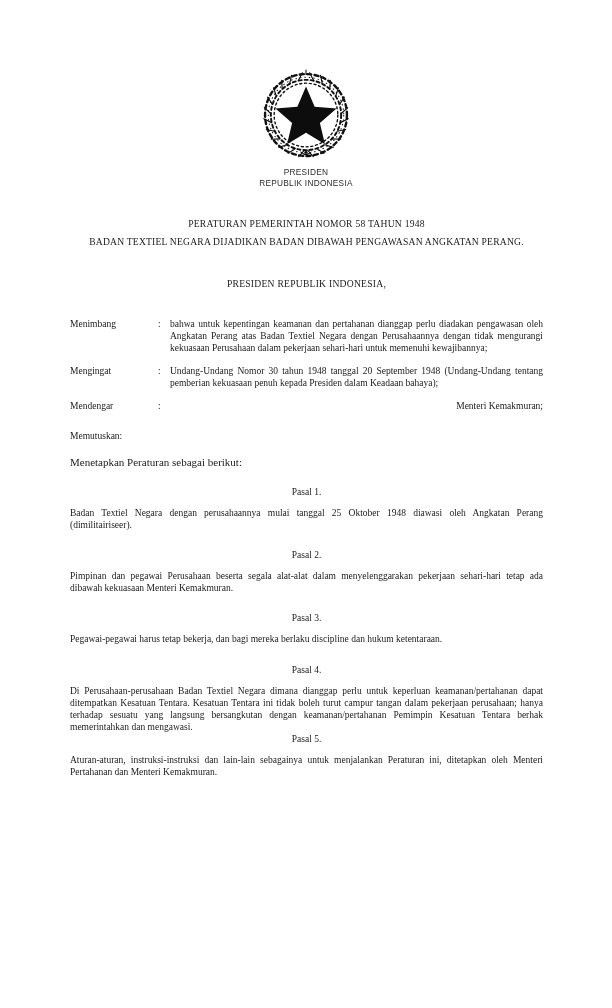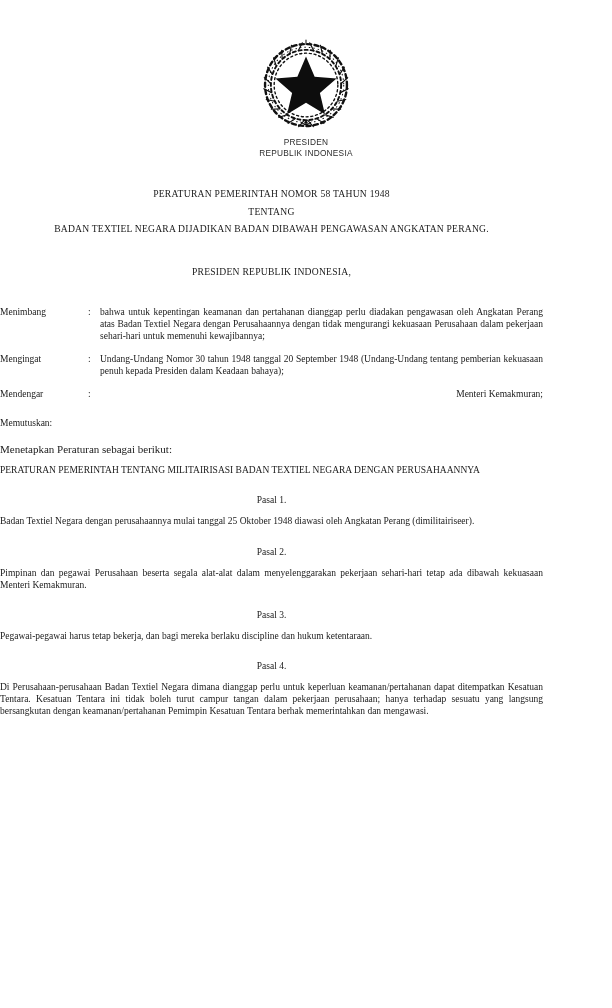--- a/index.html
+++ b/index.html
@@ -16,39 +16,40 @@
   .page {
     width:612px; height:1008px;
     padding:0;
     position:relative;
   }
 
   
   .emblem-block {
     width:100%;
     text-align:center;
-    padding-top:39px;
+    padding-top:69px;
   }
   .emblem {
     width:92px; height:92px;
     display:inline-block;
   }
   .emblem svg { display:block; width:92px; height:92px; }
 
   .emblem-caption {
     font-family:"Liberation Sans", sans-serif;
     font-size:8.3px;
     line-height:10.5px;
     letter-spacing:0.25px;
     color:#2b2b2b;
     margin-top:2px;
   }
 
   
   .doc-body {
+    padding-left:70px;
     padding-right:69px;
   }
   .title-block { text-align:center; margin-top:27px; }
   .t-line {
     font-size:9.6px;
     line-height:17.5px;
     letter-spacing:0.25px;
   }
   .t-line.wide { letter-spacing:0.2px; }
 
@@ -183,21 +184,20 @@
     <div class="emblem-caption">
       <div>PRESIDEN</div>
       <div>REPUBLIK INDONESIA</div>
     </div>
   </div>
 
   <div class="doc-body">
 
     <div class="title-block">
       <div class="t-line">PERATURAN PEMERINTAH NOMOR 58 TAHUN 1948</div>
-      <div class="t-line">TENTANG</div>
       <div class="t-line wide">BADAN TEXTIEL NEGARA DIJADIKAN BADAN DIBAWAH PENGAWASAN ANGKATAN PERANG.</div>
     </div>
 
     <div class="presiden-ri">PRESIDEN REPUBLIK INDONESIA,</div>
 
     <div class="cons">
 
       <div class="cons-row">
         <div class="cons-label">Menimbang</div>
         <div class="cons-colon">:</div>
@@ -213,29 +213,30 @@
       <div class="cons-row">
         <div class="cons-label">Mendengar</div>
         <div class="cons-colon">:</div>
         <div class="cons-text nojust">Menteri Kemakmuran;</div>
       </div>
 
     </div>
 
     <div class="centered memutuskan">Memutuskan:</div>
     <div class="menetapkan">Menetapkan Peraturan sebagai berikut:</div>
-    <div class="judul-ppt">PERATURAN PEMERINTAH TENTANG MILITAIRISASI BADAN TEXTIEL NEGARA DENGAN PERUSAHAANNYA</div>
 
     <div class="pasal-head">Pasal 1.</div>
     <div class="para">Badan Textiel Negara dengan perusahaannya mulai tanggal 25 Oktober 1948 diawasi oleh Angkatan Perang (dimilitairiseer).</div>
 
     <div class="pasal-head">Pasal 2.</div>
     <div class="para">Pimpinan dan pegawai Perusahaan beserta segala alat-alat dalam menyelenggarakan pekerjaan sehari-hari tetap ada dibawah kekuasaan Menteri Kemakmuran.</div>
 
     <div class="pasal-head">Pasal 3.</div>
     <div class="para">Pegawai-pegawai harus tetap bekerja, dan bagi mereka berlaku discipline dan hukum ketentaraan.</div>
 
     <div class="pasal-head">Pasal 4.</div>
     <div class="para">Di Perusahaan-perusahaan Badan Textiel Negara dimana dianggap perlu untuk keperluan keamanan/pertahanan dapat ditempatkan Kesatuan Tentara. Kesatuan Tentara ini tidak boleh turut campur tangan dalam pekerjaan perusahaan; hanya terhadap sesuatu yang langsung bersangkutan dengan keamanan/pertahanan Pemimpin Kesatuan Tentara berhak memerintahkan dan mengawasi.</div>
 
+    <div class="pasal-head tight">Pasal 5.</div>
+    <div class="para">Aturan-aturan, instruksi-instruksi dan lain-lain sebagainya untuk menjalankan Peraturan ini, ditetapkan oleh Menteri Pertahanan dan Menteri Kemakmuran.</div>
 
   </div>
 </div>
 
 </body></html>

